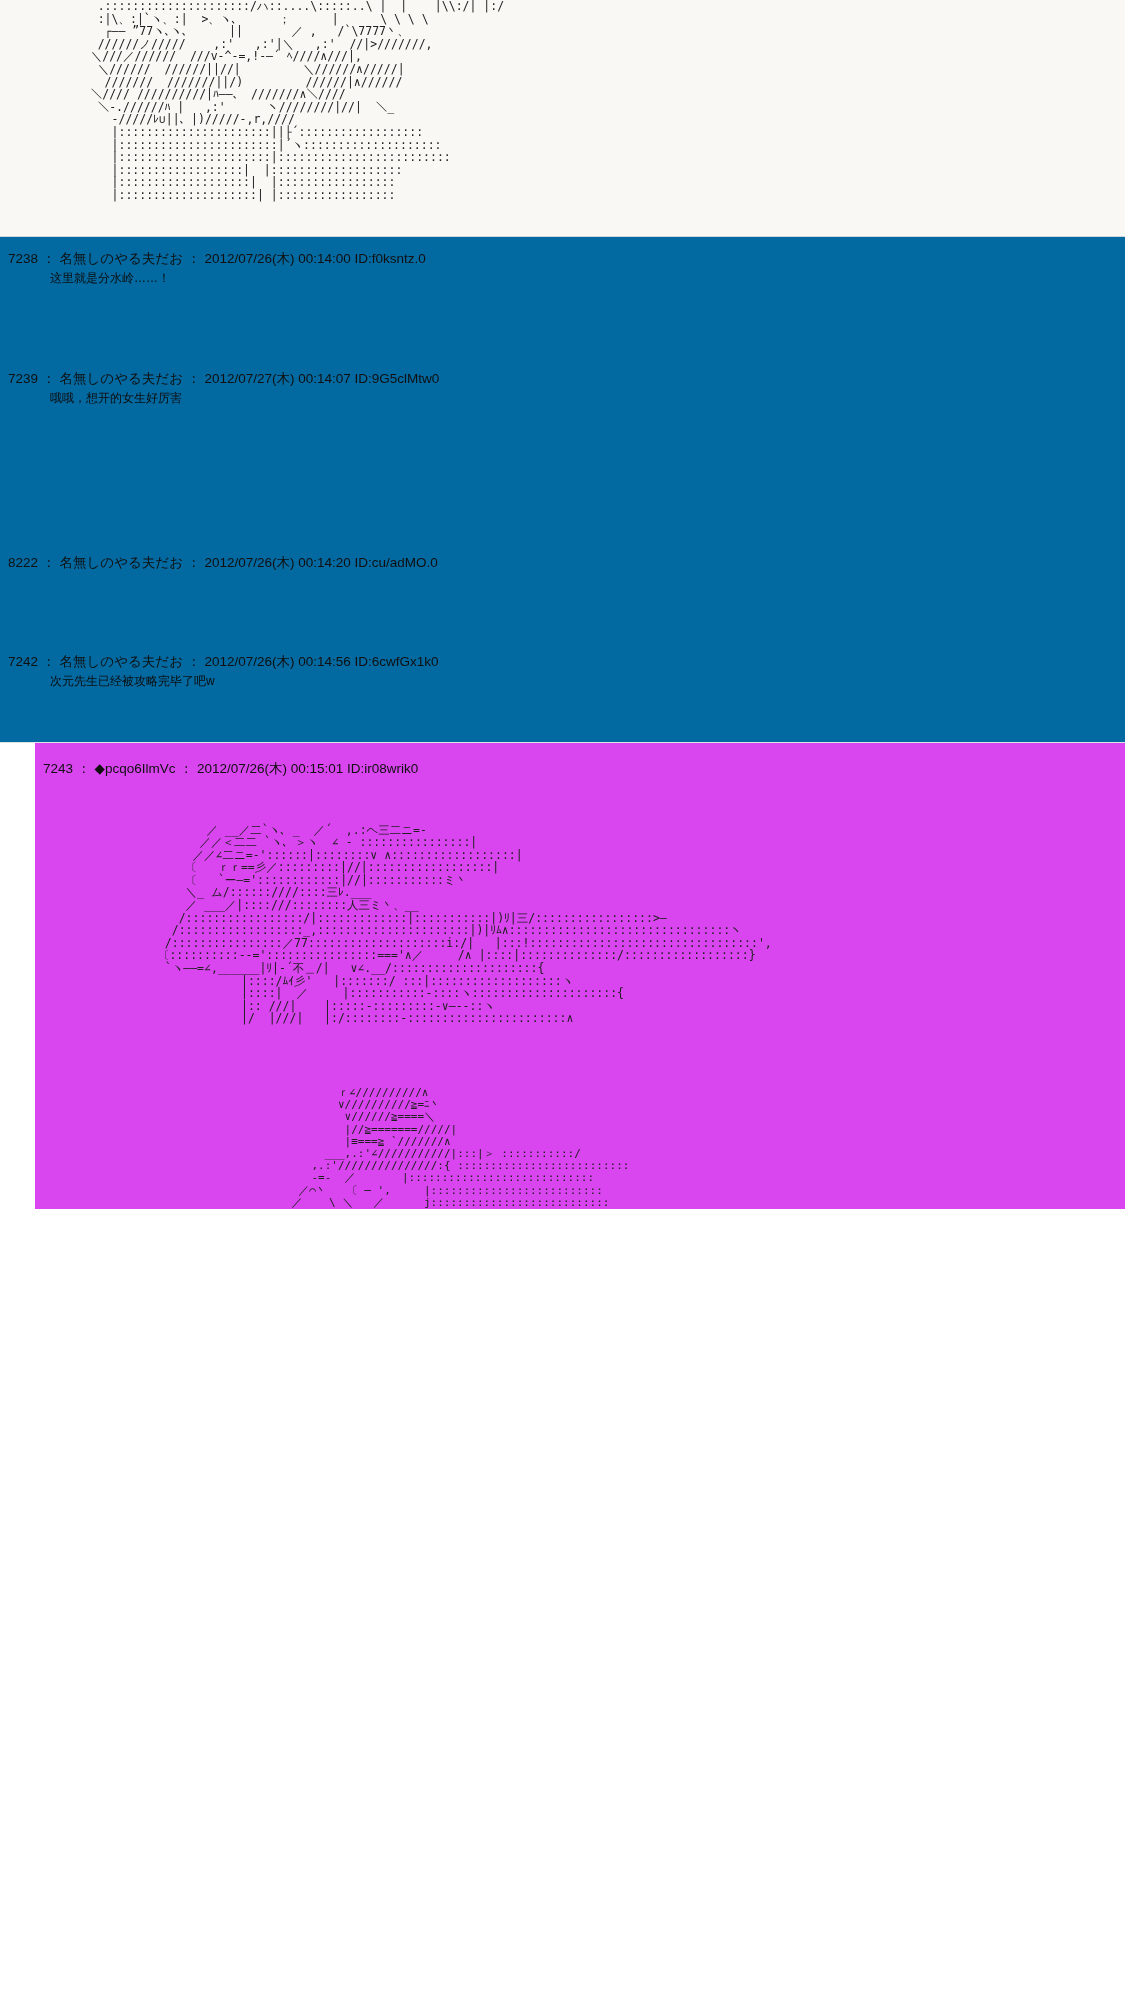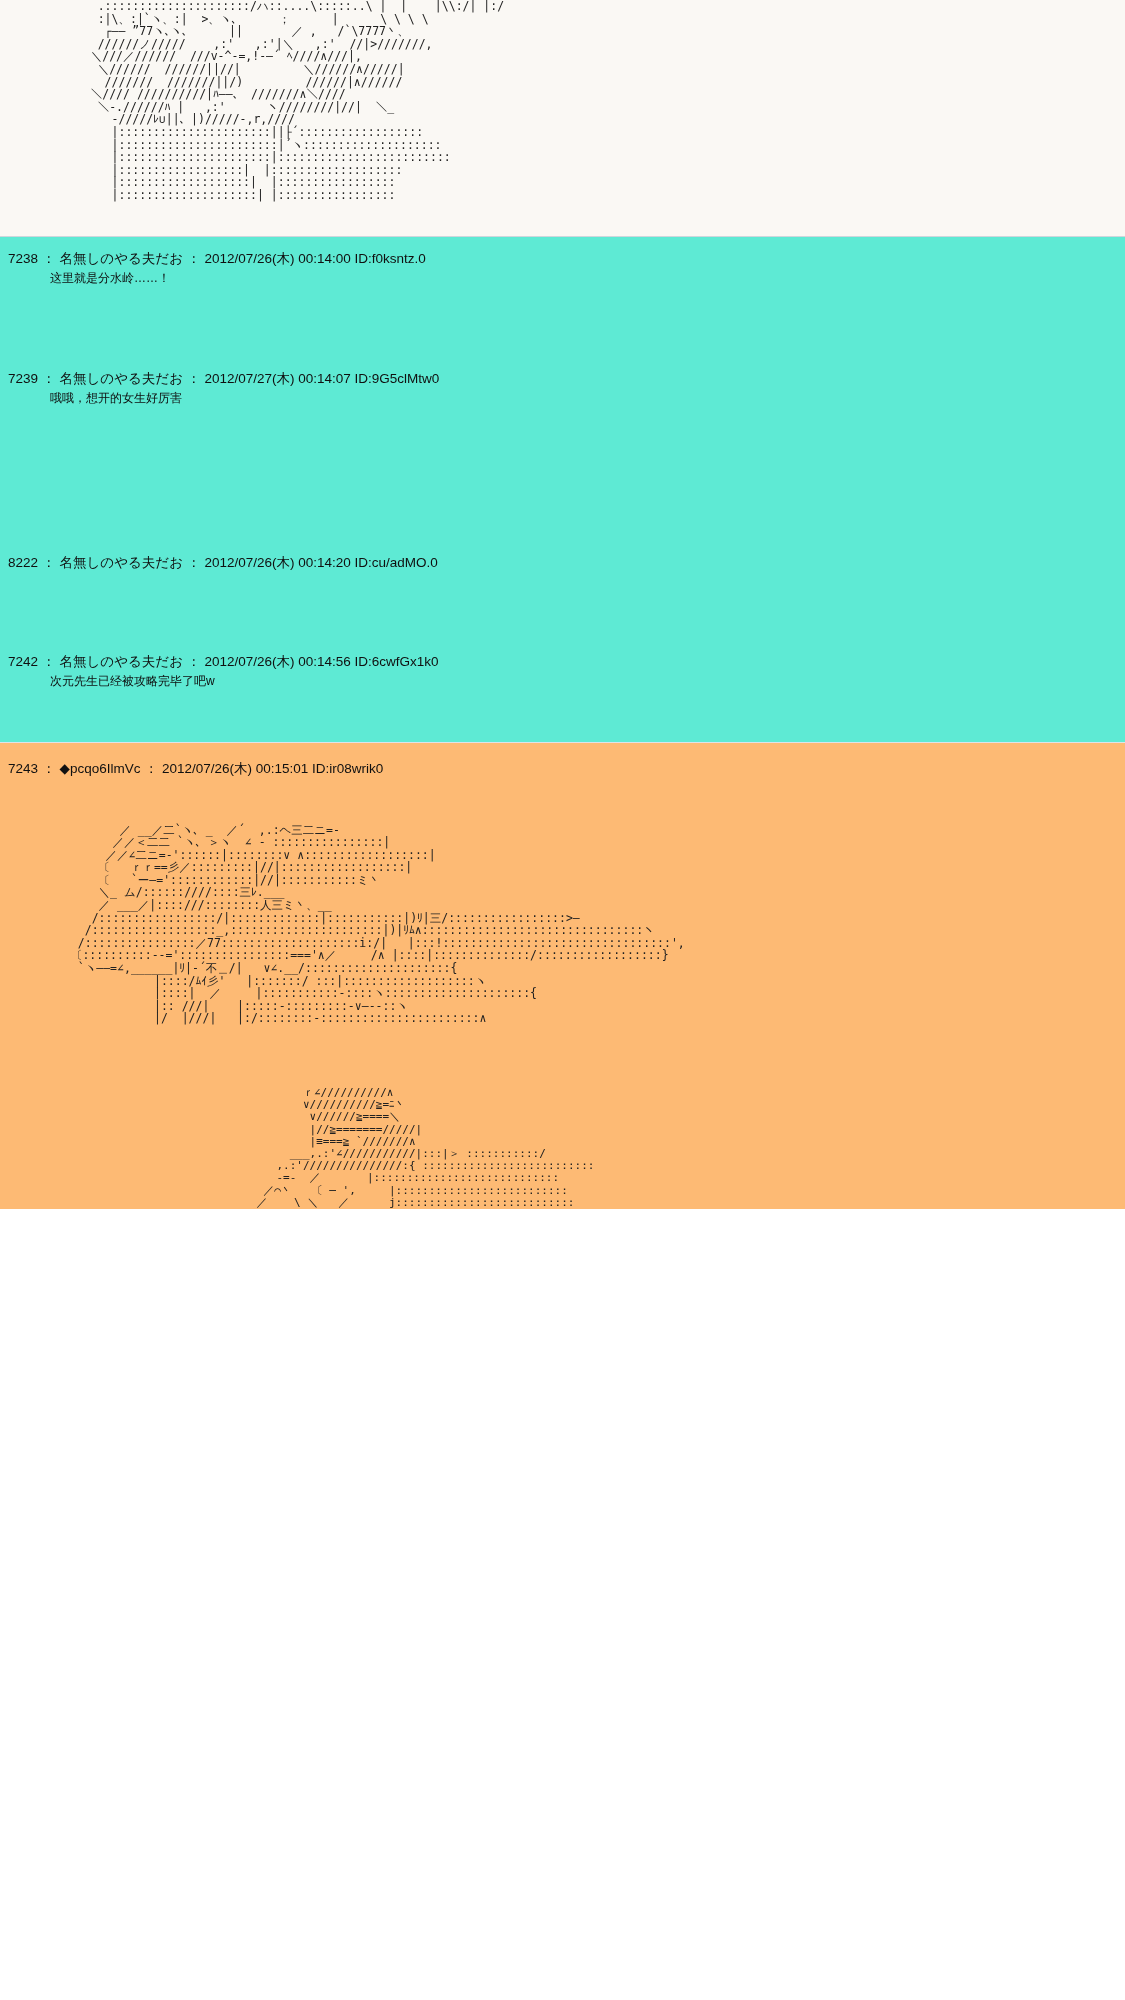--- a/index.html
+++ b/index.html
@@ -11,22 +11,22 @@
   body {
     font-family: "Liberation Sans", "DejaVu Sans", sans-serif;
     color: #1a1a1a;
     -webkit-font-smoothing: none;
   }
 
   .thread { width: 1125px; }
 
   
   .sec-aa-top      { background: #faf8f4; }
-  .sec-comments    { background: #5eead4; }
-  .sec-aa-bottom   { background: #fdba74; }
+  .sec-comments    { background: #0369a1; }
+  .sec-aa-bottom   { background: #d946ef; margin-left: 35px; }
 
   .divider {
     height: 1px;
     background: #cfd6dc;
     width: 100%;
   }
   .divider.soft { background: #dfe4e8; }
 
   
   .aa {
@@ -36,21 +36,21 @@
     letter-spacing: 0px;
     white-space: pre;
     color: #202020;
     margin: 0;
     padding: 0 0 0 70px;
     overflow: hidden;
   }
   .aa.small { font-size: 11px; line-height: 12.2px; }
 
   .aa-block-top    { padding-top: 0px; padding-bottom: 34px; }
-  .aa-block-mid    { padding-top: 46px; padding-bottom: 10px; padding-left: 64px; }
+  .aa-block-mid    { padding-top: 46px; padding-bottom: 10px; padding-left: 116px; }
   .aa-block-low    { padding-top: 52px; padding-bottom: 0px; padding-left: 250px; }
 
   .dots {
     position: absolute;
     left: 660px;
     top: 1233px;
     font-family: "DejaVu Sans Mono", "Liberation Mono", monospace;
     font-size: 13px;
     letter-spacing: 3px;
     color: #1a1a1a;

